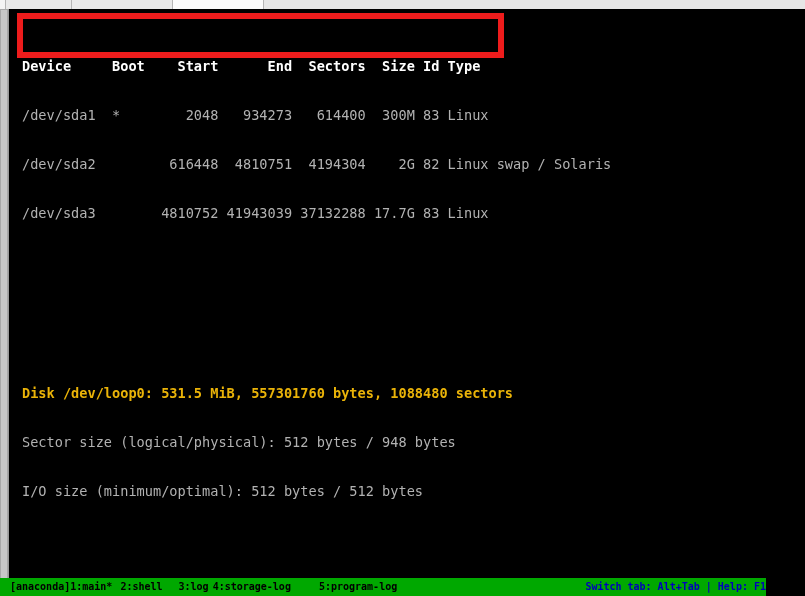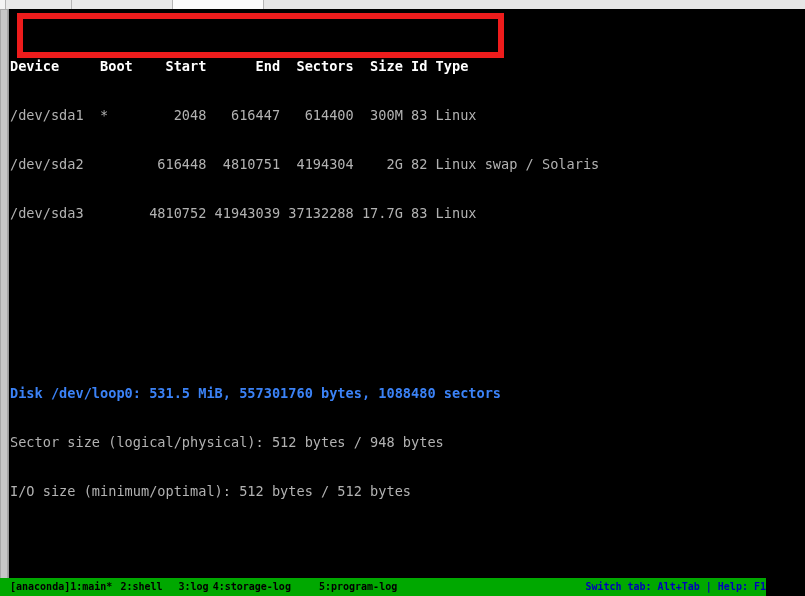--- a/index.html
+++ b/index.html
@@ -70,23 +70,23 @@
     width: 795px;
     height: 569px;
     background: #000000;
     color: #b2b2b2;
     font-size: 13.6px;
     line-height: 16.35px;
     white-space: pre;
     letter-spacing: 0px;
     overflow: hidden;
   }
-  .term .line { height: 16.35px; }
+  .term .line { height: 16.35px; margin-left: 12px; }
   .term .hdr  { color: #ffffff; font-weight: bold; }
-  .term .bold { color: #3b82f6; font-weight: bold; }
+  .term .bold { color: #eab308; font-weight: bold; }
   .term .blank { height: 16.35px; }
 
   
   .annot-rect {
     position: absolute;
     left: 17px;
     top: 13px;
     width: 487px;
     height: 45px;
     border: 6px solid #ee1c1c;
@@ -134,21 +134,21 @@
     <div class="chrome-seg s5"></div>
   </div>
 
   <div class="scroll-gutter">
     <div class="scroll-thumb"></div>
   </div>
 
   <div class="term">
 
     <div class="line hdr">Device     Boot    Start      End  Sectors  Size Id Type</div>
-    <div class="line">/dev/sda1  *        2048   616447   614400  300M 83 Linux</div>
+    <div class="line">/dev/sda1  *        2048   934273   614400  300M 83 Linux</div>
     <div class="line">/dev/sda2         616448  4810751  4194304    2G 82 Linux swap / Solaris</div>
     <div class="line">/dev/sda3        4810752 41943039 37132288 17.7G 83 Linux</div>
 
     <div class="blank"></div>
     <div class="blank"></div>
 
     <div class="line bold">Disk /dev/loop0: 531.5 MiB, 557301760 bytes, 1088480 sectors</div>
     <div class="line">Sector size (logical/physical): 512 bytes / 948 bytes</div>
     <div class="line">I/O size (minimum/optimal): 512 bytes / 512 bytes</div>
 

